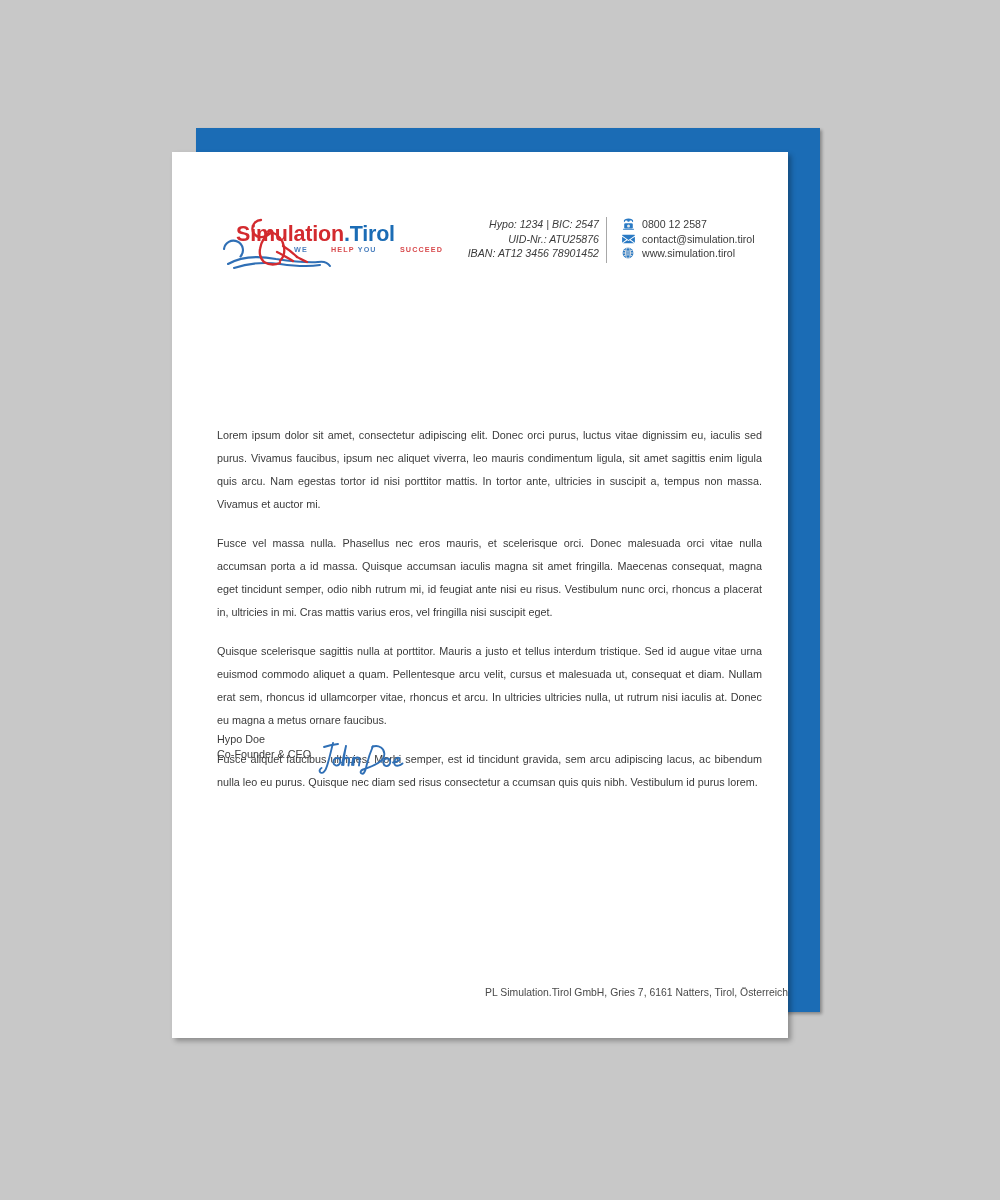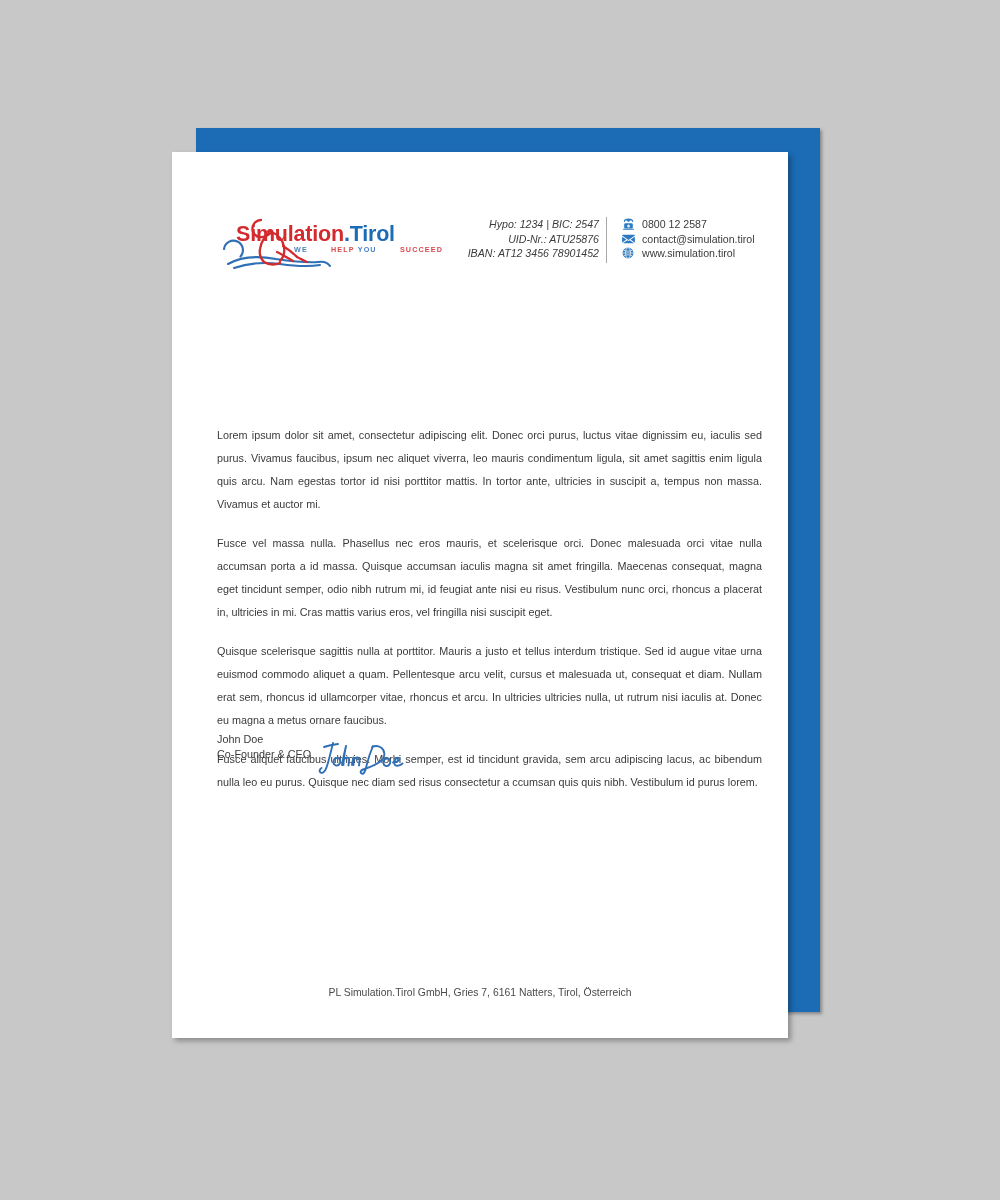--- a/index.html
+++ b/index.html
@@ -178,21 +178,21 @@
     color: #2f6fb5;
   }
   .signature svg { display: block; overflow: visible; }
 
   
   .footer {
     position: absolute;
     left: 0;
     top: 832px;
     width: 100%;
-    text-align: center;
+    text-align: right;
     font-size: 10.4px;
     color: #4a4a4a;
     line-height: 18px;
   }
 </style>
 </head>
 <body>
 
 <div id="stage">
 
@@ -282,21 +282,21 @@
     </div>
 
     <div class="letter-body">
       <p class="para">Lorem ipsum dolor sit amet, consectetur adipiscing elit. Donec orci purus, luctus vitae dignissim eu, iaculis sed purus. Vivamus faucibus, ipsum nec aliquet viverra, leo mauris condimentum ligula, sit amet sagittis enim ligula quis arcu. Nam egestas tortor id nisi porttitor mattis. In tortor ante, ultricies in suscipit a, tempus non massa. Vivamus et auctor mi.</p>
       <p class="para">Fusce vel massa nulla. Phasellus nec eros mauris, et scelerisque orci. Donec malesuada orci vitae nulla accumsan porta a id massa. Quisque accumsan iaculis magna sit amet fringilla. Maecenas consequat, magna eget tincidunt semper, odio nibh rutrum mi, id feugiat ante nisi eu risus. Vestibulum nunc orci, rhoncus a placerat in, ultricies in mi. Cras mattis varius eros, vel fringilla nisi suscipit eget.</p>
       <p class="para">Quisque scelerisque sagittis nulla at porttitor. Mauris a justo et tellus interdum tristique. Sed id augue vitae urna euismod commodo aliquet a quam. Pellentesque arcu velit, cursus et malesuada ut, consequat et diam. Nullam erat sem, rhoncus id ullamcorper vitae, rhoncus et arcu. In ultricies ultricies nulla, ut rutrum nisi iaculis at. Donec eu magna a metus ornare faucibus.</p>
       <p class="para">Fusce aliquet faucibus ultricies. Morbi semper, est id tincidunt gravida, sem arcu adipiscing lacus, ac bibendum nulla leo eu purus. Quisque nec diam sed risus consectetur a ccumsan quis quis nibh. Vestibulum id purus lorem.</p>
     </div>
 
     <div class="sign-block">
-      <div class="sign-name">John Doe</div>
+      <div class="sign-name">Hypo Doe</div>
       <div class="sign-role">Co-Founder &amp; CEO</div>
       <div class="signature">
         <svg width="95" height="40" viewBox="0 0 95 40" fill="none" stroke="currentColor" stroke-width="1.9" stroke-linecap="round" stroke-linejoin="round" aria-hidden="true">
 
           <path d="M18 5 C16 13 14 22 12 28 C10.5 33 8 36 5.5 34.5 C4 33.5 4.5 31 6.5 30"></path>
           <path d="M9 9 C13 7.5 18 6.5 23 6"></path>
 
           <path d="M22 20 C19.5 20 18 22.5 18.5 25 C19 27.5 22 28.5 24 26.5 C26 24.5 25.5 20.5 23 20"></path>
 
           <path d="M27 27 C28 21 29.5 14 31 8 C29.5 15 28.5 22 28.5 27"></path>

